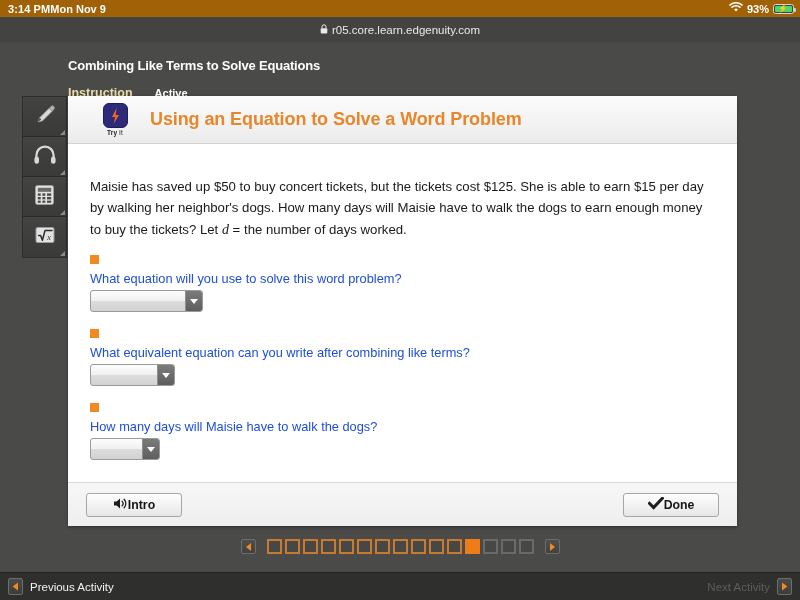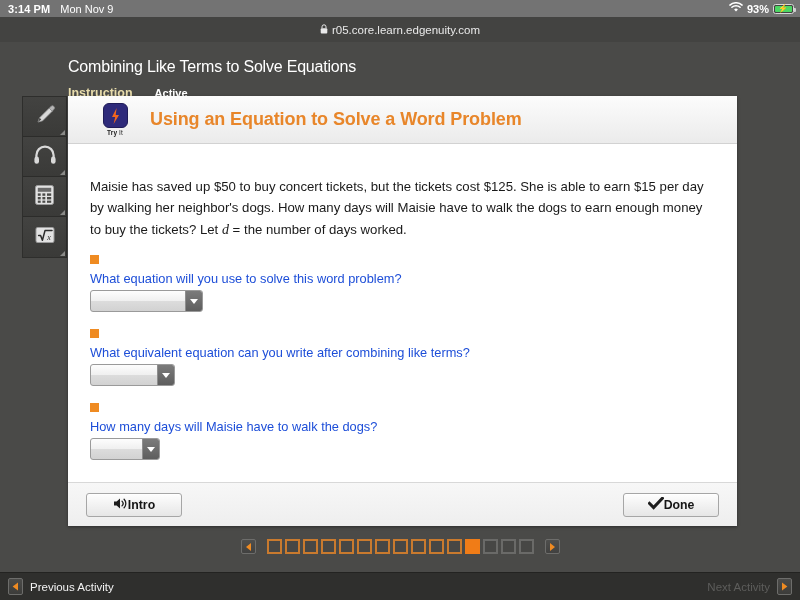--- a/index.html
+++ b/index.html
@@ -5,26 +5,26 @@
   * { margin:0; padding:0; box-sizing:border-box; }
   html,body { width:800px; height:600px; overflow:hidden; }
   body {
     background:#4a4a48;
     font-family:"Liberation Sans", sans-serif;
     -webkit-font-smoothing:antialiased;
   }
 
   
   .statusbar {
-    height:17px; background:#737373; color:#fff;
+    height:17px; background:#a16207; color:#fff;
     display:flex; align-items:center; font-size:11px; padding:0 8px;
     position:relative;
   }
   .sb-time { font-weight:600; letter-spacing:.1px; }
-  .sb-date { font-weight:400; margin-left:10px; }
+  .sb-date { font-weight:700; }
   .sb-right { position:absolute; right:6px; top:0; height:17px;
     display:flex; align-items:center; gap:4px; }
   .wifi-icon { display:block; }
   .sb-batt-pct { font-size:11px; font-weight:600; }
   .batt {
     width:21px; height:10px; border:1px solid #d8d8d8; border-radius:2.5px;
     position:relative; padding:1px; background:#434341;
   }
   .batt:after {
     content:""; position:absolute; right:-3px; top:3px; width:2px; height:4px;
@@ -43,21 +43,21 @@
   .lock-icon { display:block; }
 
   
   .page {
     height:calc(600px - 17px - 25px); background:#4a4a48; position:relative;
   }
 
   
   .title {
     position:absolute; left:68px; top:16px;
-    color:#fff; font-size:16px; font-weight:normal; letter-spacing:-.2px;
+    color:#fff; font-size:13px; font-weight:bold; letter-spacing:-.2px;
   }
   .subnav {
     position:absolute; left:68px; top:44px;
     display:flex; align-items:baseline; gap:22px;
   }
   .subnav .instruction { color:#e8dcab; font-size:12.5px; font-weight:bold; }
   .subnav .active { color:#fff; font-size:11px; font-weight:bold; }
 
   
   .toolrail {

